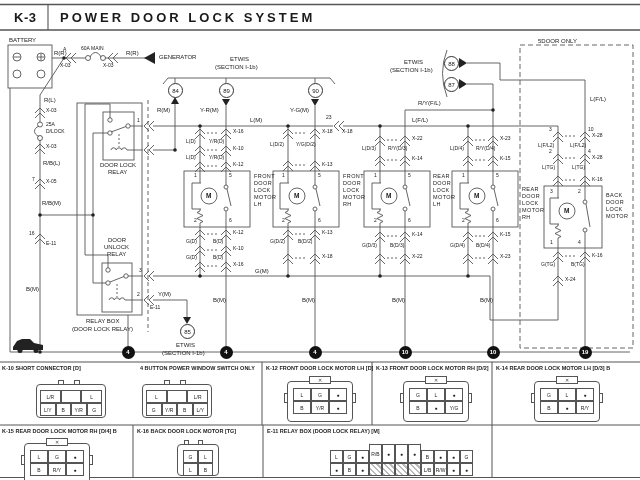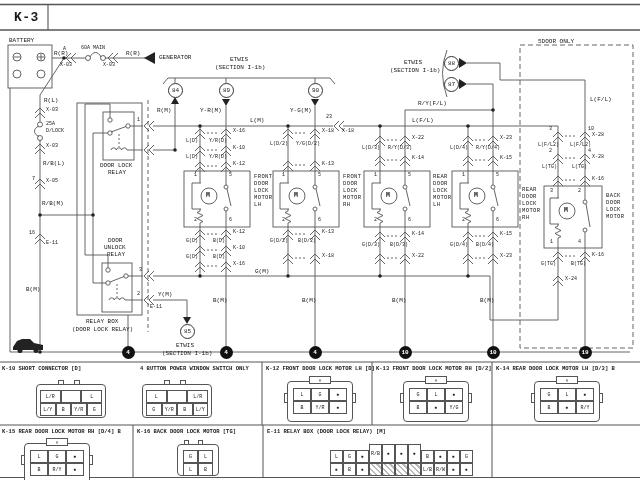--- a/index.html
+++ b/index.html
@@ -1,17 +1,17 @@
 <!DOCTYPE html>
 <html><head>
 <meta charset="utf-8">
 <style>
   html,body{margin:0;padding:0;background:#fff;}
   #page{position:relative;width:640px;height:480px;background:#fff;overflow:hidden;
-        font-family:Liberation Mono, monospace;color:#1a1a1a;}
+        font-family:Liberation Sans, sans-serif;color:#1a1a1a;}
   #wires{position:absolute;left:0;top:0;z-index:1;}
   .lbl{position:absolute;font-size:6px;line-height:7px;white-space:nowrap;color:#1a1a1a;z-index:3;}
   .lbl.s{font-size:5px;line-height:5.5px;}
   .lbl.p{white-space:pre-line;font-size:5.5px;line-height:7px;letter-spacing:.4px;}
   .lbl.m{font-size:6.5px;font-weight:bold;}
   .ecirc{position:absolute;width:13px;height:13px;border:1px solid #333;border-radius:50%;
          background:#fff;font-size:6px;display:flex;align-items:center;justify-content:center;z-index:3;}
   .gnd{position:absolute;width:13px;height:13px;border-radius:50%;background:#111;color:#fff;
        font-size:6px;font-weight:bold;display:flex;align-items:center;justify-content:center;z-index:3;}
   .hdrtxt{position:absolute;font-weight:bold;font-size:13px;z-index:3;letter-spacing:.5px;}
@@ -22,20 +22,21 @@
   .pin.hatch{background:repeating-linear-gradient(45deg,#bbb 0 1.5px,#fff 1.5px 4px);}
   .shell{position:absolute;border:1px solid #555;border-radius:4px;background:#fff;z-index:3;box-sizing:border-box;}
   .tab{position:absolute;border:1px solid #555;background:#fff;z-index:4;box-sizing:border-box;
        font-size:5px;display:flex;align-items:center;justify-content:center;color:#444;}
 </style>
 </head>
 <body>
 
 <div id="page">
   <span class="hdrtxt" id="k3" style="left:14px;top:10px;">K-3</span>
+  <span class="hdrtxt" id="title" style="left:60px;top:10px;">POWER DOOR LOCK SYSTEM</span>
   <svg id="wires" width="640" height="480" viewBox="0 0 640 480">
       <line x1="0" y1="4.5" x2="640" y2="4.5" stroke="#555" stroke-width="1.3"></line>
       <line x1="0" y1="30" x2="640" y2="30" stroke="#555" stroke-width="1.3"></line>
       <line x1="48" y1="4.5" x2="48" y2="30" stroke="#555" stroke-width="1.1"></line>
       <line x1="52" y1="58" x2="85" y2="58" stroke="#555" stroke-width="0.9"></line>
       <line x1="105" y1="58" x2="148" y2="58" stroke="#555" stroke-width="0.9"></line>
       <line x1="64" y1="58" x2="40" y2="95" stroke="#555" stroke-width="0.9"></line>
       <line x1="40" y1="95" x2="40" y2="122" stroke="#555" stroke-width="0.9"></line>
       <line x1="40" y1="140" x2="40" y2="352" stroke="#555" stroke-width="0.9"></line>
       <line x1="40" y1="215" x2="93" y2="215" stroke="#555" stroke-width="0.9"></line>

